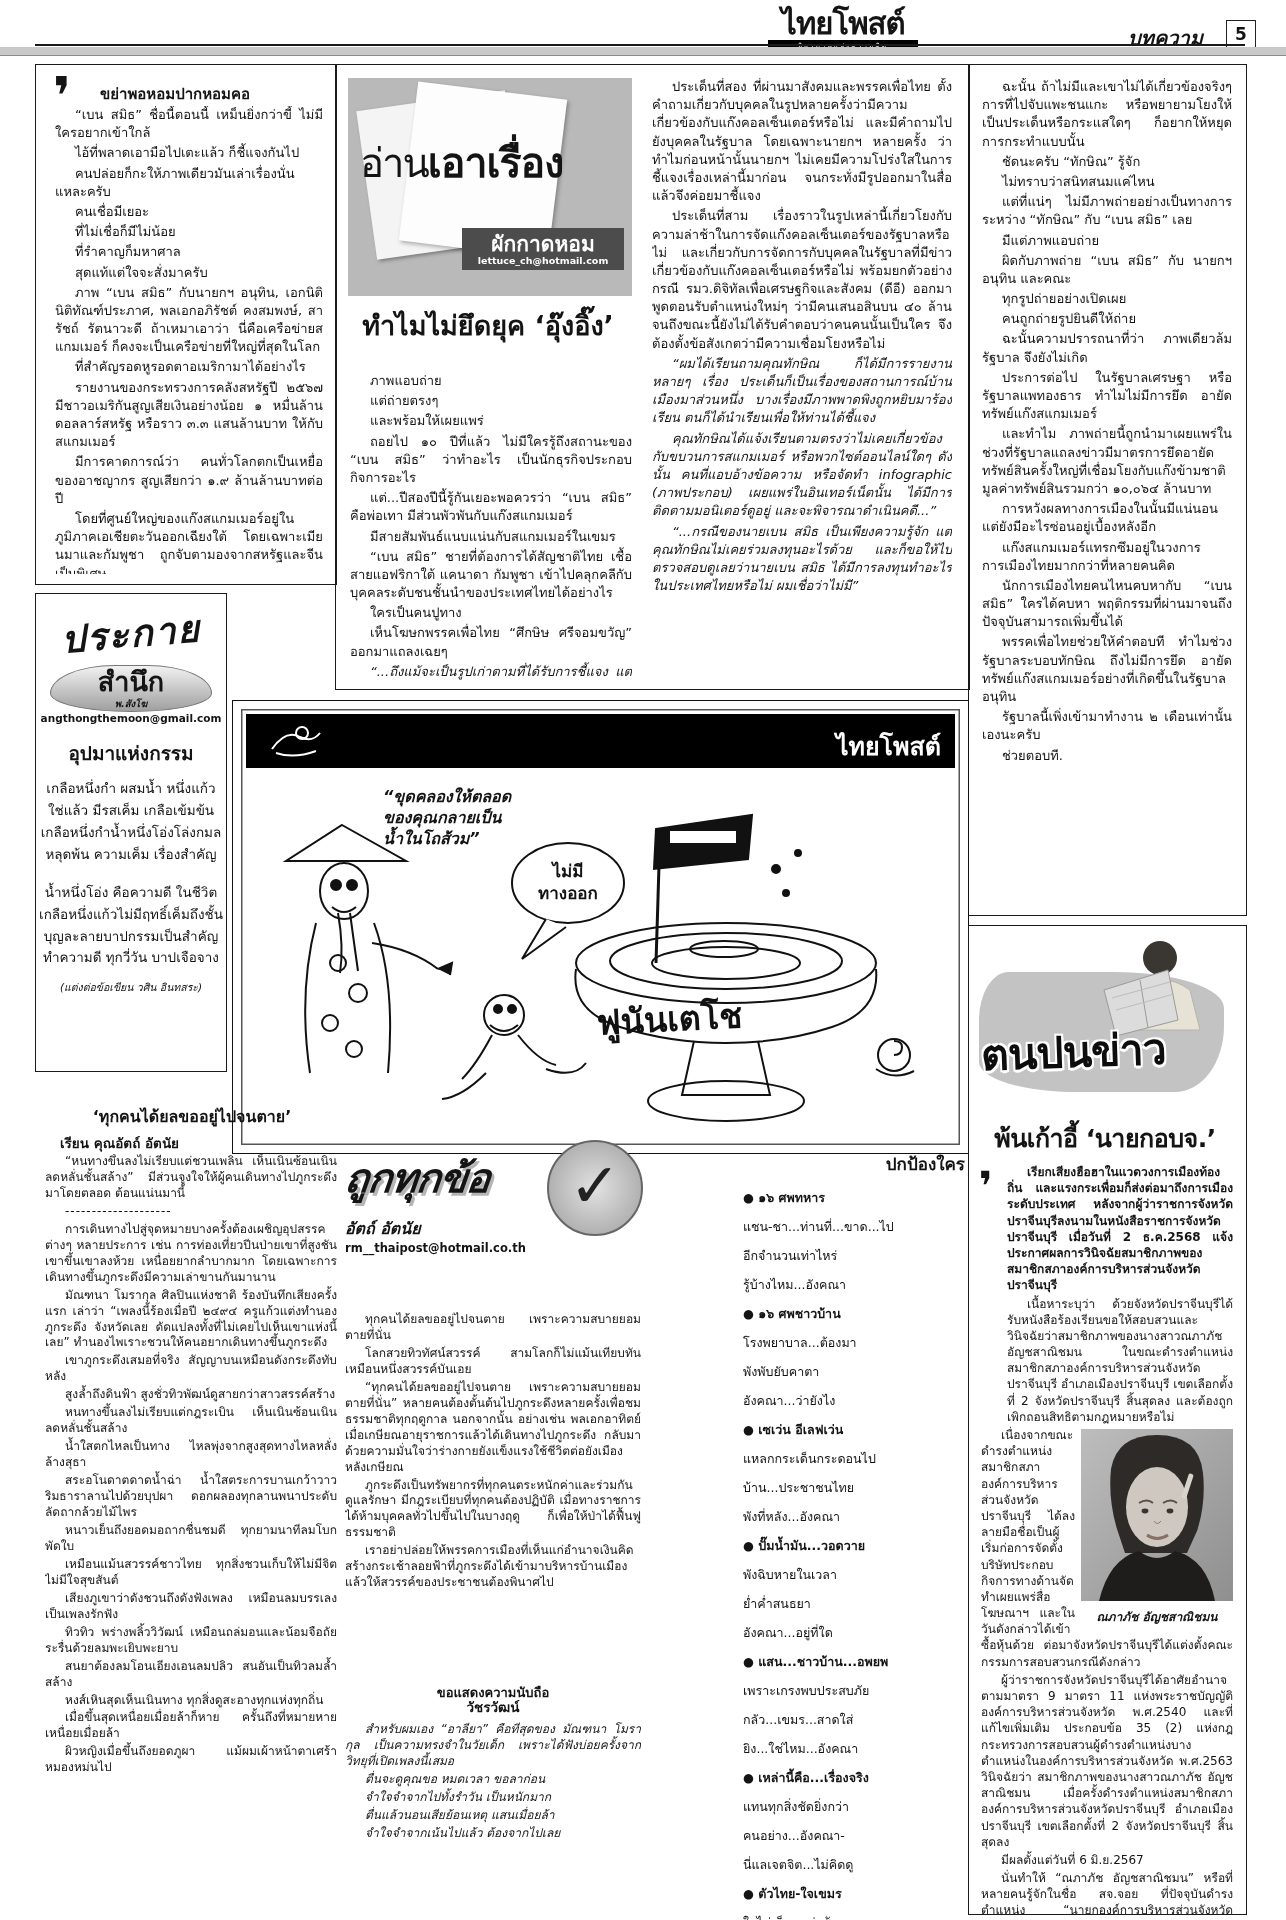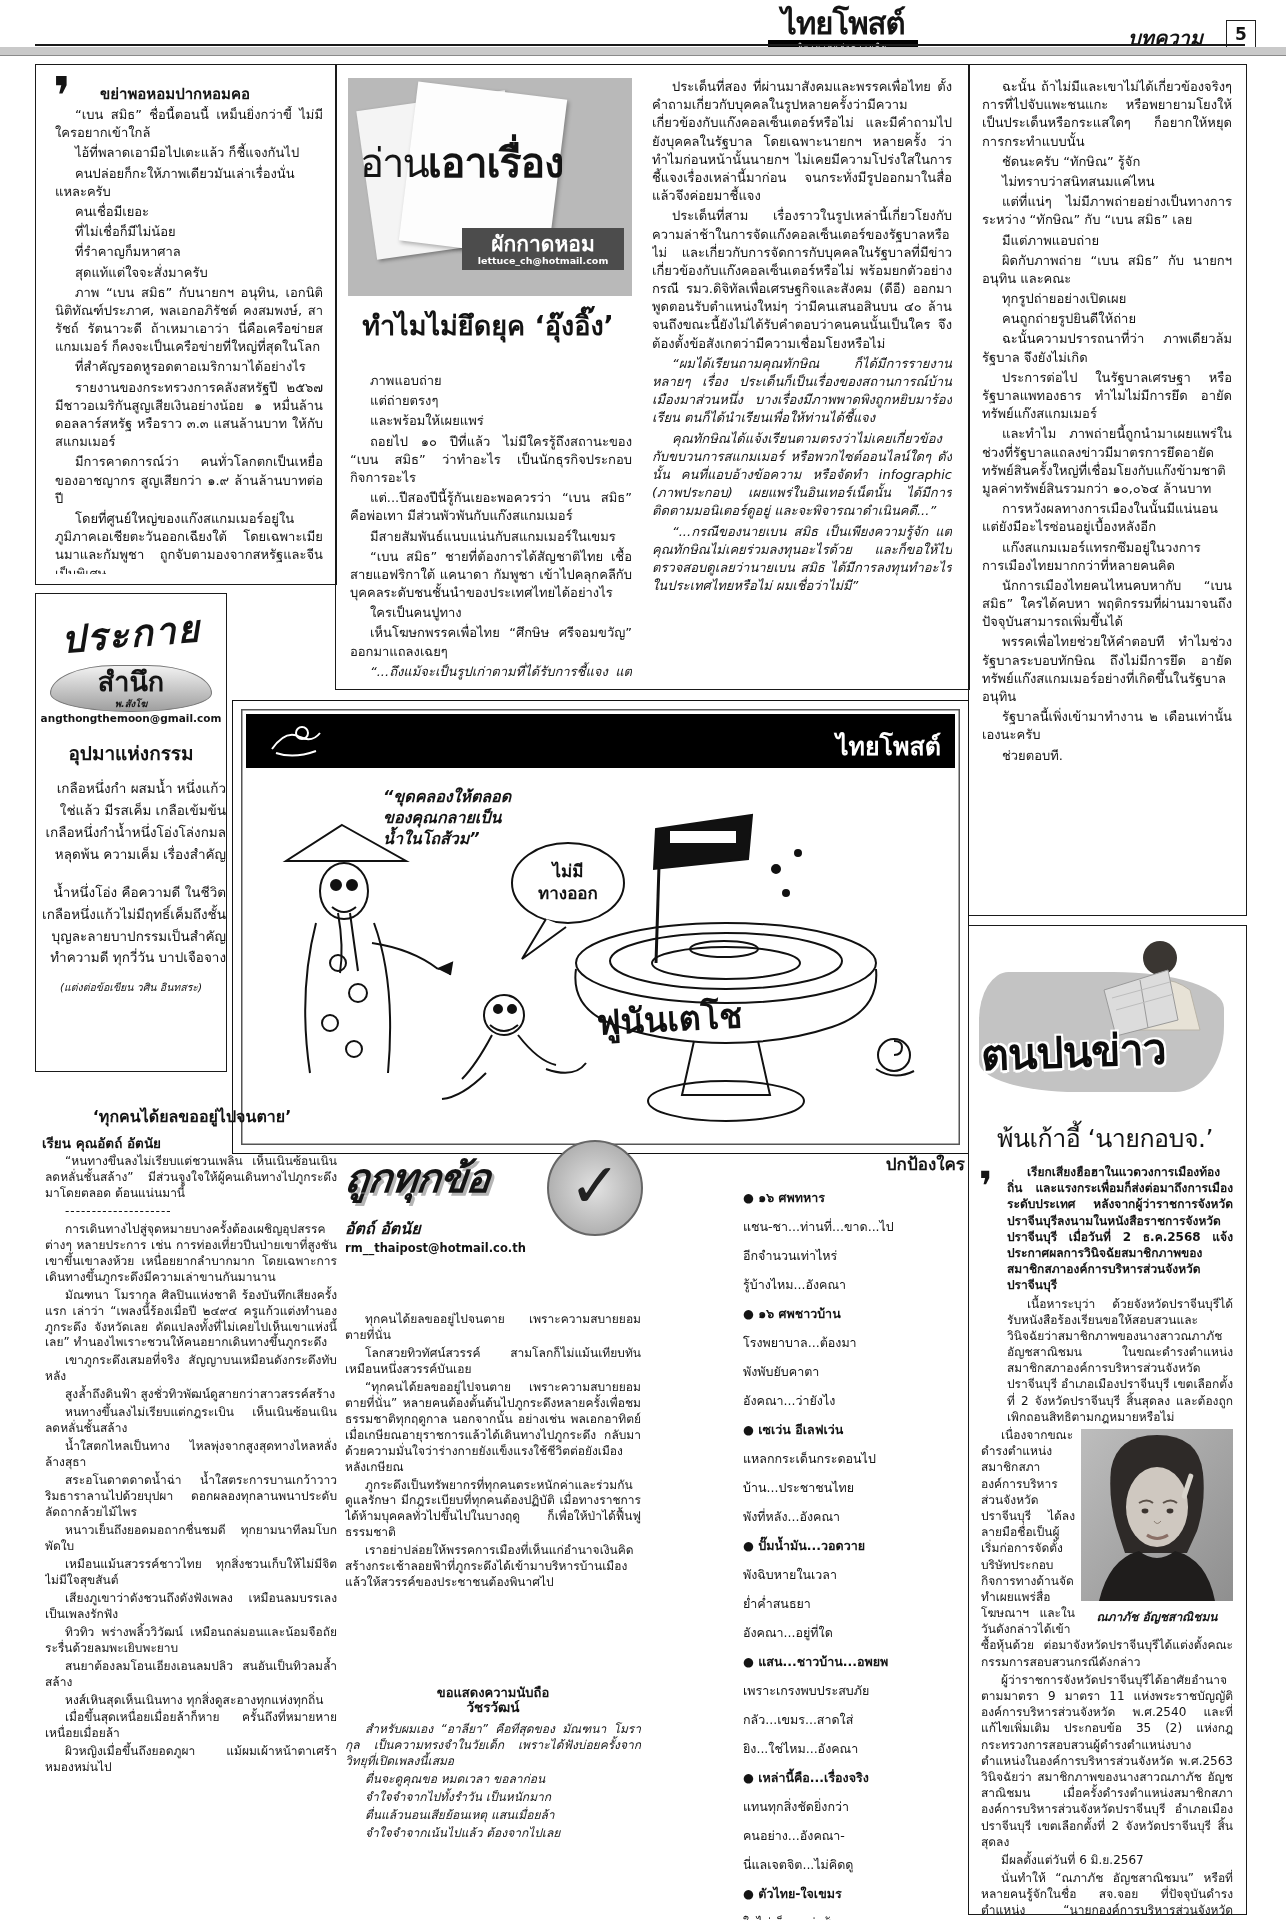--- a/index.html
+++ b/index.html
@@ -46,21 +46,21 @@
   
   .repent{left:35px;top:593px;width:190px;height:477px;text-align:center;}
   .repent-script{font-size:37px;font-weight:900;font-style:italic;transform:rotate(-5deg);
                  letter-spacing:2px;margin-top:10px;}
   .ribbon{margin:2px auto 0;width:160px;background:linear-gradient(#f2f2f2,#9f9f9f);
           border:1px solid #777;border-radius:40% 40% 50% 50%/60% 60% 40% 40%;padding:2px 0 0;}
   .ribbon-word{font-size:27px;font-weight:800;line-height:1.05;}
   .repent-author{font-size:9.5px;font-weight:700;font-style:italic;}
   .repent-email{font-size:10.5px;font-weight:700;}
   .repent-title{font-size:19px;font-weight:800;margin-top:14px;}
-  .repent p.vline{margin:0;font-size:13.5px;line-height:1.62;text-indent:0;text-align:right;}
+  .repent p.vline{margin:0;font-size:13.5px;line-height:1.62;text-indent:0;text-align:center;}
   .repent .credit{font-size:10.5px;font-style:italic;margin-top:10px;}
   
   .letter-title{font-size:16px;font-weight:800;text-align:center;}
   .salutation{font-size:13.5px;font-weight:800;}
   
   .quiz{left:345px;top:1146px;width:300px;height:152px;}
   .quiz-word{font-size:40px;font-weight:900;font-style:italic;letter-spacing:-1px;
              text-shadow:3px 3px 0 #b5b5b5;transform:skewX(-6deg);}
   .quiz-circle{position:absolute;right:2px;top:-6px;width:92px;height:92px;border-radius:50%;
                background:radial-gradient(#e2e2e2,#9d9d9d);border:2px solid #666;
@@ -74,21 +74,21 @@
   .poem-sign{font-size:13px;font-weight:800;font-style:italic;text-align:right;}
   
   .newsbox{left:968px;top:925px;width:277px;height:988px;overflow:hidden;}
   .news-logo{position:absolute;left:10px;top:10px;width:253px;height:168px;}
   .news-brush{position:absolute;left:0;top:36px;width:245px;height:120px;background:#c3c3c3;
               border-radius:12% 45% 20% 40%/40% 30% 55% 25%;}
   .news-word{position:absolute;left:2px;top:82px;font-size:43px;font-weight:900;letter-spacing:-1px;
              transform:rotate(-2deg);color:#0d0d0d;
              text-shadow:-2px -2px 0 #fff,2px -2px 0 #fff,-2px 2px 0 #fff,2px 2px 0 #fff,0 3px 0 #fff;}
   .news-headline{position:absolute;left:6px;top:192px;width:260px;text-align:center;
-                 font-size:25px;font-weight:400;letter-spacing:-.5px;}
+                 font-size:25px;font-weight:700;letter-spacing:-.5px;}
   .news-body{position:absolute;left:12px;top:238px;width:252px;}
   .news-body p.para{font-size:12px;line-height:1.35;margin-bottom:2px;}
   .lead-bold{font-weight:700;}
   .photo-float{float:right;width:152px;margin:2px 0 4px 6px;}
   .photo-cap{font-size:12px;font-weight:800;font-style:italic;text-align:center;margin-top:2px;}
   .closing-line{text-align:center;font-size:13px;font-weight:700;margin-top:6px;}
   .signer{text-align:center;font-size:13.5px;font-weight:800;}
   .reply p.para{font-style:italic;}
   .dashes{letter-spacing:1px;}
 </style>
@@ -270,21 +270,21 @@
     <div style="margin-top:16px;">
         <p class="vline">น้ำหนึ่งโอ่ง คือความดี ในชีวิต</p>
         <p class="vline">เกลือหนึ่งแก้วไม่มีฤทธิ์เค็มถึงชั้น</p>
         <p class="vline">บุญละลายบาปกรรมเป็นสำคัญ</p>
         <p class="vline">ทำความดี ทุกวี่วัน บาปเจือจาง</p>
       </div>
     <div class="credit">(แต่งต่อข้อเขียน วศิน อินทสระ)</div>
   </div>
 
   <div class="abs letter-title" style="left:42px;top:1104px;width:300px;">‘ทุกคนได้ยลขออยู่ไปจนตาย’</div>
-  <div class="abs salutation" style="left:42px;top:1132px;">เรียน คุณอัตถ์ อัตนัย</div>
+  <div class="abs salutation" style="left:60px;top:1132px;">เรียน คุณอัตถ์ อัตนัย</div>
   <div class="abs small" style="left:45px;top:1154px;width:292px;height:760px;overflow:hidden;">
       <p class="para">“หนทางขึ้นลงไม่เรียบแต่ชวนเพลิน เห็นเนินซ้อนเนินลดหลั่นชั้นสล้าง” มีส่วนจูงใจให้ผู้คนเดินทางไปภูกระดึงมาโดยตลอด ต้อนแน่นมานี้</p>
       <p class="para dashes">--------------------</p>
       <p class="para">การเดินทางไปสู่จุดหมายบางครั้งต้องเผชิญอุปสรรคต่างๆ หลายประการ เช่น การท่องเที่ยวปีนป่ายเขาที่สูงชันเขาขึ้นเขาลงห้วย เหนื่อยยากลำบากมาก โดยเฉพาะการเดินทางขึ้นภูกระดึงมีความเล่าขานกันมานาน</p>
       <p class="para">มัณฑนา โมรากุล ศิลปินแห่งชาติ ร้องบันทึกเสียงครั้งแรก เล่าว่า “เพลงนี้ร้องเมื่อปี ๒๔๙๔ ครูแก้วแต่งทำนองภูกระดึง จังหวัดเลย ดัดแปลงทั้งที่ไม่เคยไปเห็นเขาแห่งนี้เลย” ทำนองไพเราะชวนให้คนอยากเดินทางขึ้นภูกระดึง</p>
       <p class="para">เขาภูกระดึงเสมอที่จริง สัญญาบนเหมือนดังกระดึงทับหลัง</p>
       <p class="para">สูงล้ำถึงดินฟ้า สูงชั่วทิวพัฒน์ดูสายกว่าสาวสรรค์สร้าง</p>
       <p class="para">หนทางขึ้นลงไม่เรียบแต่กฎระเบิน เห็นเนินซ้อนเนินลดหลั่นชั้นสล้าง</p>
       <p class="para">น้ำใสตกไหลเป็นทาง ไหลพุ่งจากสูงสุดทางไหลหลั่งล้างสุธา</p>
       <p class="para">สระอโนดาตดาดน้ำฉ่า น้ำใสตระการบานเกว้าวาว ริมธาราลานไปด้วยบุปผา ดอกผลองทุกลานพนาประดับลัดถากล้วยไม้ไพร</p>

